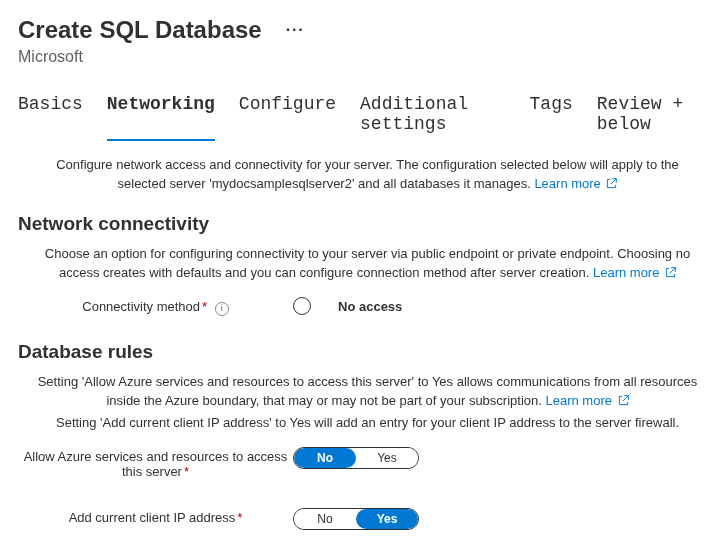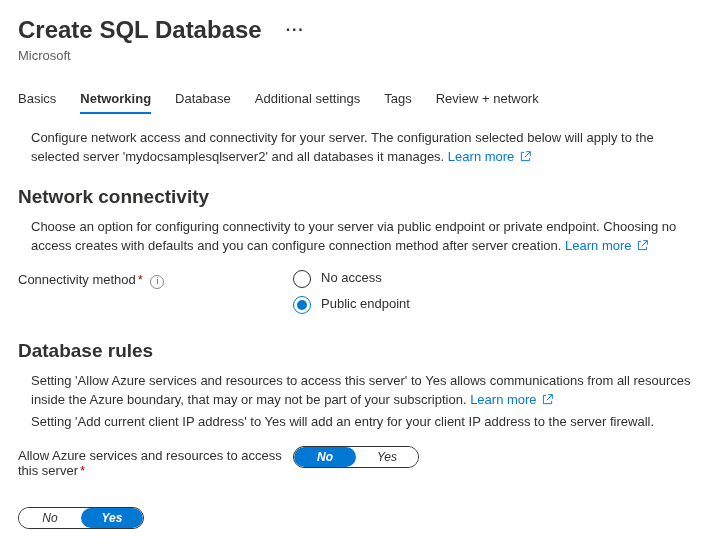--- a/index.html
+++ b/index.html
@@ -30,51 +30,53 @@
     gap:24px;
   }
   .ellipsis{
     font-size:16px;
     line-height:1;
     letter-spacing:1px;
     cursor:pointer;
     color:var(--text);
   }
   .subtitle{
-    font-size:13px;
+    font-size:16px;
     color:var(--text-light);
     margin-bottom:24px;
   }
   
   .tabs{
     display:flex;
     gap:24px;
     border-bottom:none;
     margin-bottom:16px;
   }
   .tab{
     padding:4px 0 6px 0;
     color:var(--text);
     cursor:pointer;
-    font-size:13px;
+    font-size:18px;
+    font-family:Liberation Mono, monospace;
   }
   .tab.active{
     font-weight:600;
     border-bottom:2px solid var(--tab-active);
     margin-bottom:-1px;
   }
   
   .section-title{
     font-weight:600;
     font-size:19px;
     margin:18px 0 10px 0;
   }
   p.desc{
     margin:0 0 14px 13px;
     line-height:1.45;
+    text-align:center;
   }
   a.link{
     color:var(--link);
     text-decoration:none;
     cursor:pointer;
   }
   .ext-icon{
     display:inline-block;
     vertical-align:-1px;
     margin-left:2px;
@@ -83,41 +85,44 @@
   
   .field-row{
     display:flex;
     align-items:flex-start;
     margin-bottom:6px;
   }
   .field-label{
     width:275px;
     flex:0 0 275px;
     padding-top:2px;
+    text-align:center;
   }
   .field-label .info{
     display:inline-flex;
     align-items:center;
     justify-content:center;
     margin-left:4px;
     width:14px;height:14px;
     border:1px solid var(--border);
     border-radius:50%;
     font-size:9px;
     line-height:1;
     color:var(--text-light);
     cursor:default;
   }
   .field-control{flex:1;}
   
   .radio-option{
     display:flex;
-    gap:10px;
+    align-items:center;
+    gap:27px;
     margin-bottom:8px;
     cursor:pointer;
+    font-weight:bold;
   }
   .radio{
     width:18px;height:18px;
     border:1px solid var(--toggle-border);
     border-radius:50%;
     display:inline-flex;
     align-items:center;
     justify-content:center;
     flex:0 0 18px;
   }
@@ -140,45 +145,44 @@
     align-items:stretch;
   }
   .pill-opt{
     flex:1;
     display:flex;
     align-items:center;
     justify-content:center;
     font-size:12px;
     color:var(--text);
     background:#fff;
-    font-style:italic;
   }
   .pill-opt.selected{
     background:var(--link);
     color:#fff;
     font-weight:600;
     border-radius:999px;
   }
 </style>
 </head>
 <body>
 
 <h1>
   <span>Create SQL Database</span>
   <span class="ellipsis">···</span>
 </h1>
 <div class="subtitle">Microsoft</div>
 
 <div class="tabs">
   <div class="tab">Basics</div>
   <div class="tab active">Networking</div>
-  <div class="tab">Database</div>
+  <div class="tab">Configure</div>
   <div class="tab">Additional settings</div>
   <div class="tab">Tags</div>
-  <div class="tab">Review + network</div>
+  <div class="tab">Review + below</div>
 </div>
 
 <p class="desc">
   <span>Configure network access and connectivity for your server. The configuration selected below will apply to the selected server 'mydocsamplesqlserver2' and all databases it manages.</span>
   <a class="link">
     <span>Learn more</span>
     <span class="ext-icon">
       <svg width="11" height="11" viewBox="0 0 16 16">
           <path fill="none" stroke="#0078d4" stroke-width="1.4" d="M6 2H2v12h12v-4M9 1h6v6M15 1 7 9"></path>
         </svg>
@@ -201,24 +205,20 @@
 
 <div class="field-row">
   <div class="field-label">
     <span>Connectivity method</span><span class="req">*</span>
     <span class="info">i</span>
   </div>
   <div class="field-control">
     <div class="radio-option">
       <span class="radio"></span>
       <span>No access</span>
-    </div>
-    <div class="radio-option">
-      <span class="radio checked"></span>
-      <span>Public endpoint</span>
     </div>
   </div>
 </div>
 
 <div class="section-title">Database rules</div>
 <p class="desc" style="margin-bottom:2px">
   <span>Setting 'Allow Azure services and resources to access this server' to Yes allows communications from all resources inside the Azure boundary, that may or may not be part of your subscription.</span>
   <a class="link">
     <span>Learn more</span>
     <span class="ext-icon">
@@ -236,19 +236,22 @@
   </div>
   <div class="field-control">
     <div class="pill">
       <div class="pill-opt selected">No</div>
       <div class="pill-opt">Yes</div>
     </div>
   </div>
 </div>
 
 <div class="field-row">
+  <div class="field-label">
+    <span>Add current client IP address</span><span class="req">*</span>
+  </div>
   <div class="field-control">
     <div class="pill">
       <div class="pill-opt">No</div>
       <div class="pill-opt selected">Yes</div>
     </div>
   </div>
 </div>
 
 </body></html>

